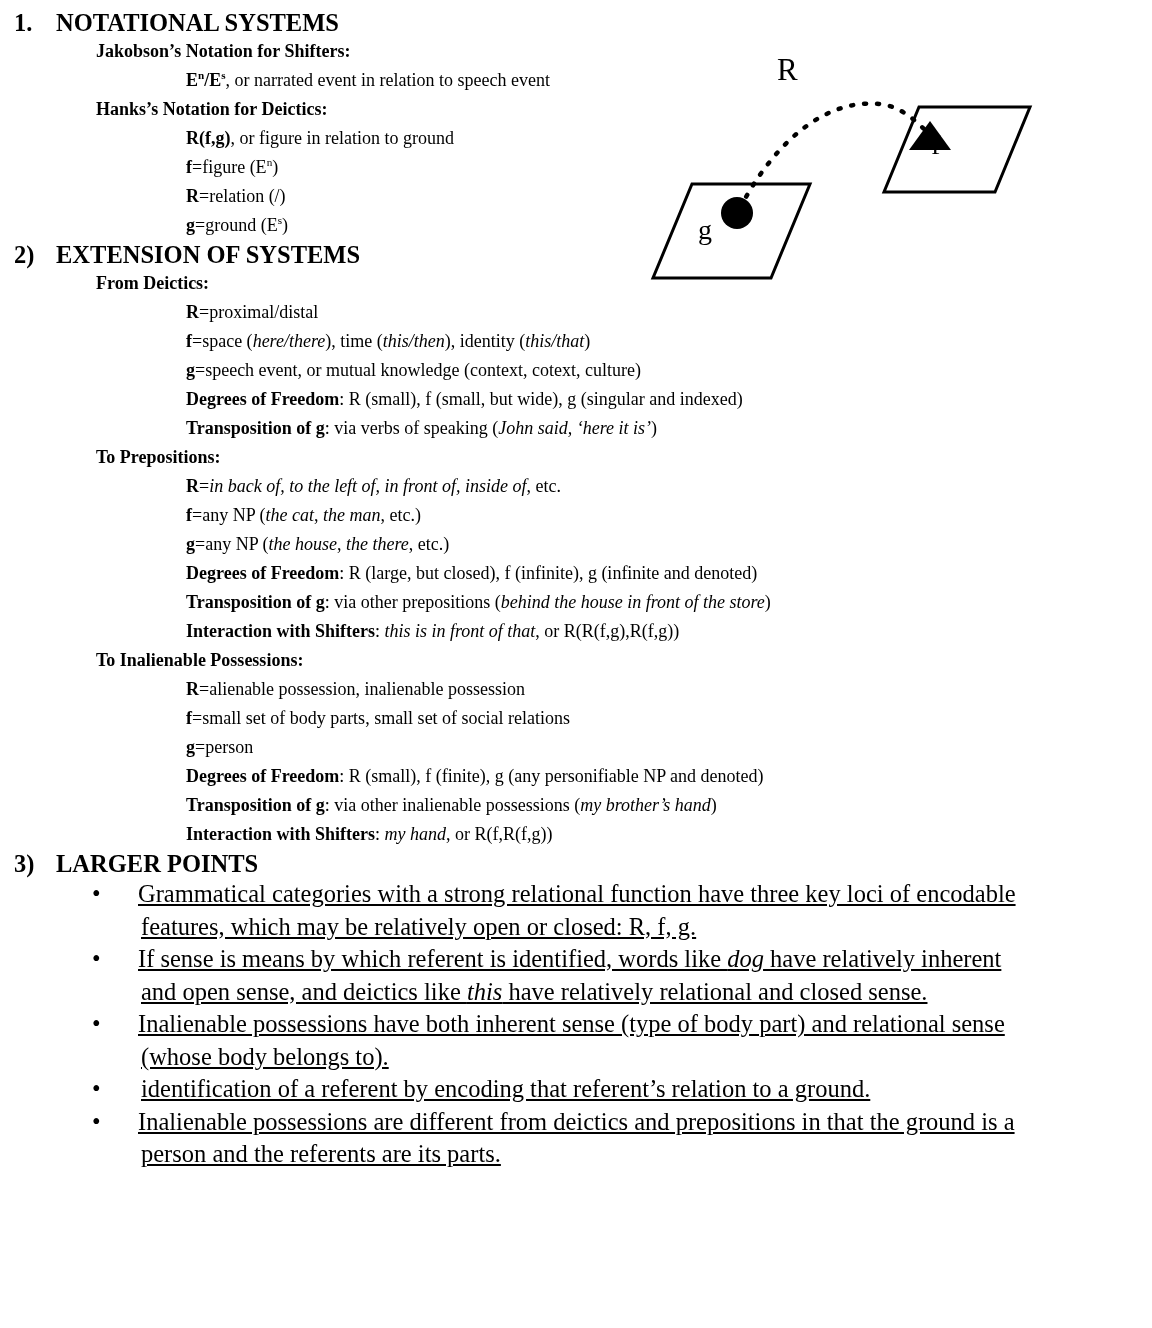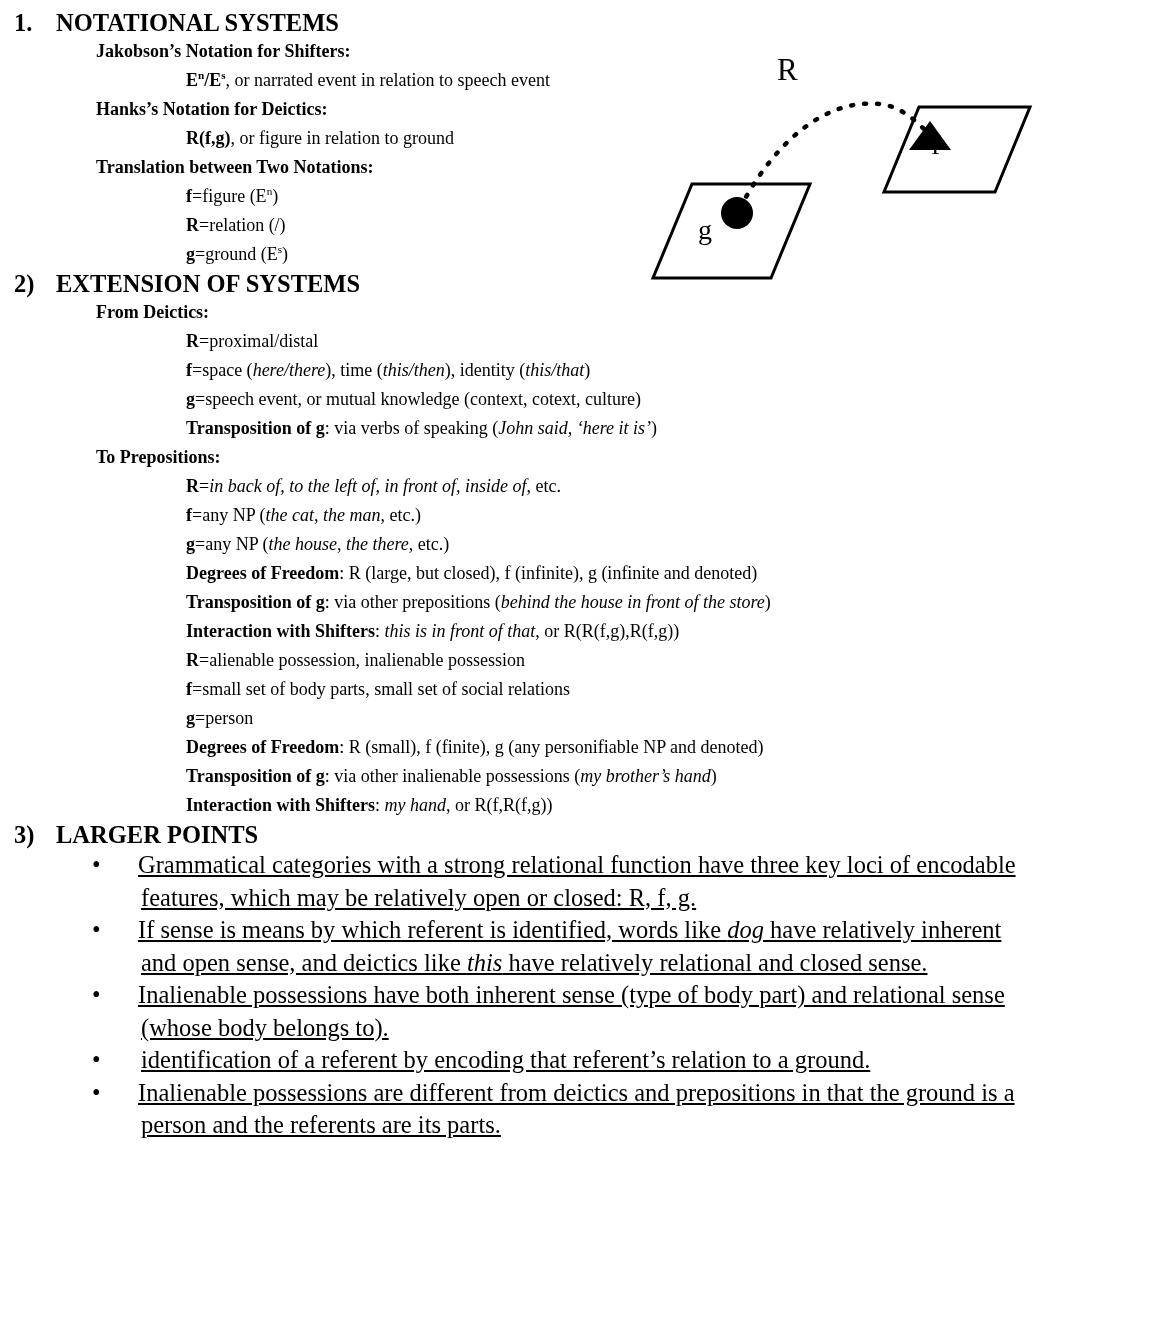--- a/index.html
+++ b/index.html
@@ -96,37 +96,38 @@
 </style>
 </head>
 <body>
 
 <div id="outline">
     <div class="head-row line"><span class="marker">1.</span><span>NOTATIONAL SYSTEMS</span></div>
     <div class="line lvl1"><b>Jakobson’s Notation for Shifters:</b></div>
     <div class="line lvl2"><b>E<sup>n</sup>/E<sup>s</sup></b>, or narrated event in relation to speech event</div>
     <div class="line lvl1"><b>Hanks’s Notation for Deictics:</b></div>
     <div class="line lvl2"><b>R(f,g)</b>, or figure in relation to ground</div>
-    <div class="line lvl1"><b>Translation between Two Notations:</b></div>
     <div class="line lvl2"><b>f</b>=figure (E<sup>n</sup>)</div>
     <div class="line lvl2"><b>R</b>=relation (/)</div>
     <div class="line lvl2"><b>g</b>=ground (E<sup>s</sup>)</div>
     <div class="head-row line"><span class="marker">2)</span><span>EXTENSION OF SYSTEMS</span></div>
     <div class="line lvl1"><b>From Deictics:</b></div>
     <div class="line lvl2"><b>R</b>=proximal/distal</div>
     <div class="line lvl2"><b>f</b>=space (<i>here/there</i>), time (<i>this/then</i>), identity (<i>this/that</i>)</div>
     <div class="line lvl2"><b>g</b>=speech event, or mutual knowledge (context, cotext, culture)</div>
+    <div class="line lvl2"><b>Degrees of Freedom</b>: R (small), f (small, but wide), g (singular and indexed)</div>
     <div class="line lvl2"><b>Transposition of g</b>: via verbs of speaking (<i>John said, ‘here it is’</i>)</div>
     <div class="line lvl1"><b>To Prepositions:</b></div>
     <div class="line lvl2"><b>R</b>=<i>in back of, to the left of, in front of, inside of</i>, etc.</div>
     <div class="line lvl2"><b>f</b>=any NP (<i>the cat</i>, <i>the man</i>, etc.)</div>
     <div class="line lvl2"><b>g</b>=any NP (<i>the house</i>, <i>the there</i>, etc.)</div>
     <div class="line lvl2"><b>Degrees of Freedom</b>: R (large, but closed), f (infinite), g (infinite and denoted)</div>
     <div class="line lvl2"><b>Transposition of g</b>: via other prepositions (<i>behind the house in front of the store</i>)</div>
     <div class="line lvl2"><b>Interaction with Shifters</b>: <i>this is in front of that</i>, or R(R(f,g),R(f,g))</div>
+    <div class="line lvl1"><b>To Inalienable Possessions:</b></div>
     <div class="line lvl2"><b>R</b>=alienable possession, inalienable possession</div>
     <div class="line lvl2"><b>f</b>=small set of body parts, small set of social relations</div>
     <div class="line lvl2"><b>g</b>=person</div>
     <div class="line lvl2"><b>Degrees of Freedom</b>: R (small), f (finite), g (any personifiable NP and denoted)</div>
     <div class="line lvl2"><b>Transposition of g</b>: via other inalienable possessions (<i>my brother’s hand</i>)</div>
     <div class="line lvl2"><b>Interaction with Shifters</b>: <i>my hand</i>, or R(f,R(f,g))</div>
     <div class="head-row line"><span class="marker">3)</span><span>LARGER POINTS</span></div>
     <div class="bullet-row">
       <span class="bullet">•</span>
       <span class="btext"><span>Grammatical categories with a strong relational function have three key loci of encodable</span><span class="cont">features, which may be relatively open or closed: R, f, g.</span></span>

